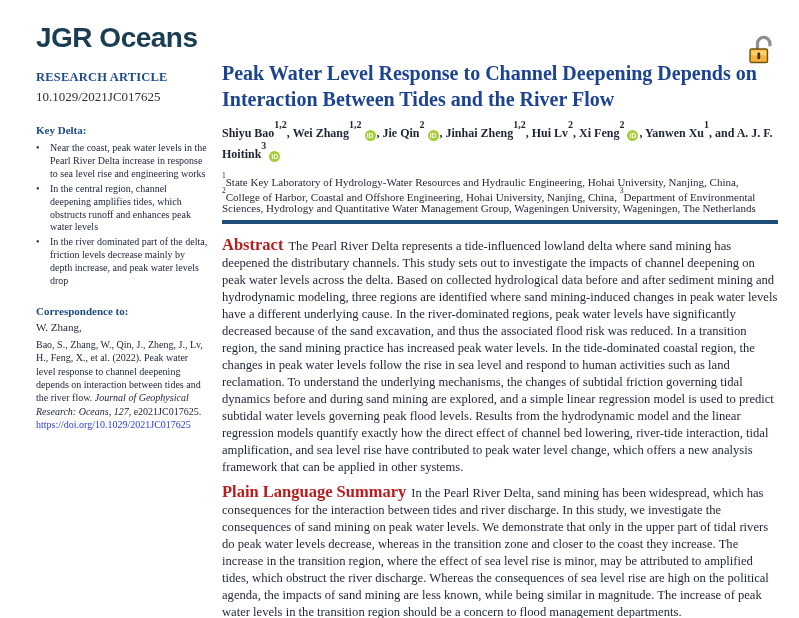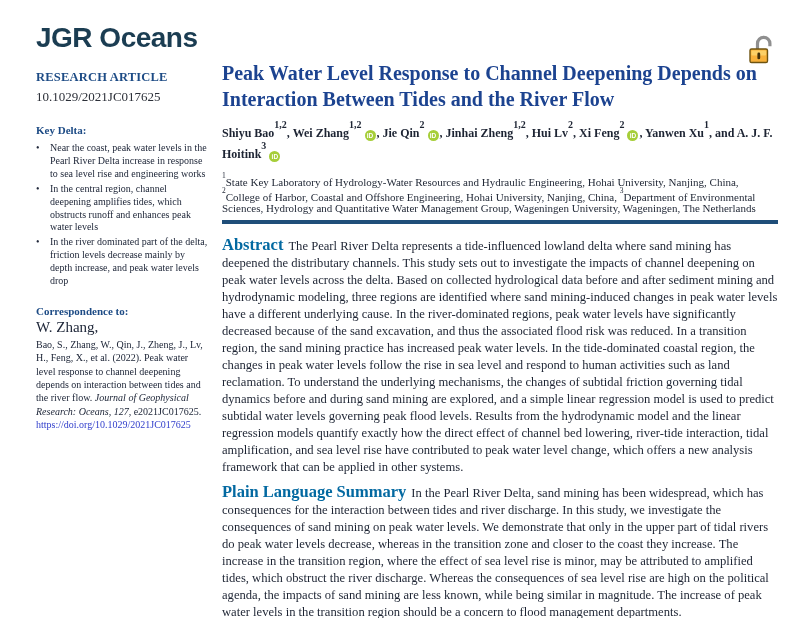--- a/index.html
+++ b/index.html
@@ -19,21 +19,21 @@
   
   .sidebar { position:absolute; left:36px; top:70px; width:172px; color:#20283a; }
   .article-type { font-size:12.5px; font-weight:700; color:#1d4b85; letter-spacing:0.2px; }
   .doi { font-size:13px; margin-top:4px; color:#2b2f38; }
   .sb-heading { font-size:11px; font-weight:700; color:#1d4b85; }
   .kp-heading { margin-top:19px; }
   .kp-list { margin:6px 0 0 0; padding:0; list-style:none; font-size:10px; line-height:12.9px; }
   .kp-item { display:flex; margin-bottom:2px; }
   .kp-bullet { width:14px; flex:none; }
   .corr-heading { margin-top:17px; }
-  .corr-name { font-size:15px; line-height:13.2px; margin-top:4px; }
+  .corr-name { font-size:11px; line-height:13.2px; margin-top:4px; }
   a.link { color:#3340cc; text-decoration:none; }
   .corr-email { display:block; font-size:10px; line-height:13.2px; }
   .cit-heading { margin-top:21px; }
   .citation { font-size:10px; line-height:13.3px; margin:4px 0 0 0; }
   .dates { margin-top:17px; font-size:10px; line-height:13.8px; }
 
   
   .main { position:absolute; left:222px; top:60px; width:556px; }
   .title { margin:0; font-size:20px; line-height:26px; font-weight:700; color:#1c4390; }
   .authors { margin:9px 0 0 0; font-size:12px; line-height:16.5px; font-weight:700; color:#1d2433; }
@@ -42,21 +42,21 @@
     display:inline-block; width:11px; height:11px; border-radius:50%;
     background:#a6ce39; color:#fff; font-family:"Liberation Sans", sans-serif;
     font-size:6.5px; font-weight:700; text-align:center; line-height:11px;
     margin:0 1px 0 3px; vertical-align:-1px;
   }
   .affils { margin:11px 0 0 0; font-size:11px; line-height:12px; color:#232a38; }
   .affils sup { font-size:7.5px; position:relative; top:-3px; }
   .rule { height:3.5px; background:#1f4e79; margin-top:6px; }
   .body-para { margin:12px 0 0 0; font-size:12.6px; line-height:17px; color:#1d2433; }
   .pls-para { margin-top:7px; }
-  .inline-h { font-weight:700; color:#0369a1; font-size:16.5px; margin-right:5px; }
+  .inline-h { font-weight:700; color:#b91c1c; font-size:16.5px; margin-right:5px; }
 </style>
 </head>
 <body>
 
 <div class="page">
 
   <div class="logo">JGR Oceans</div>
 
   <div class="oa-lock">
     <svg width="30" height="36" viewBox="0 0 30 36" aria-hidden="true">

